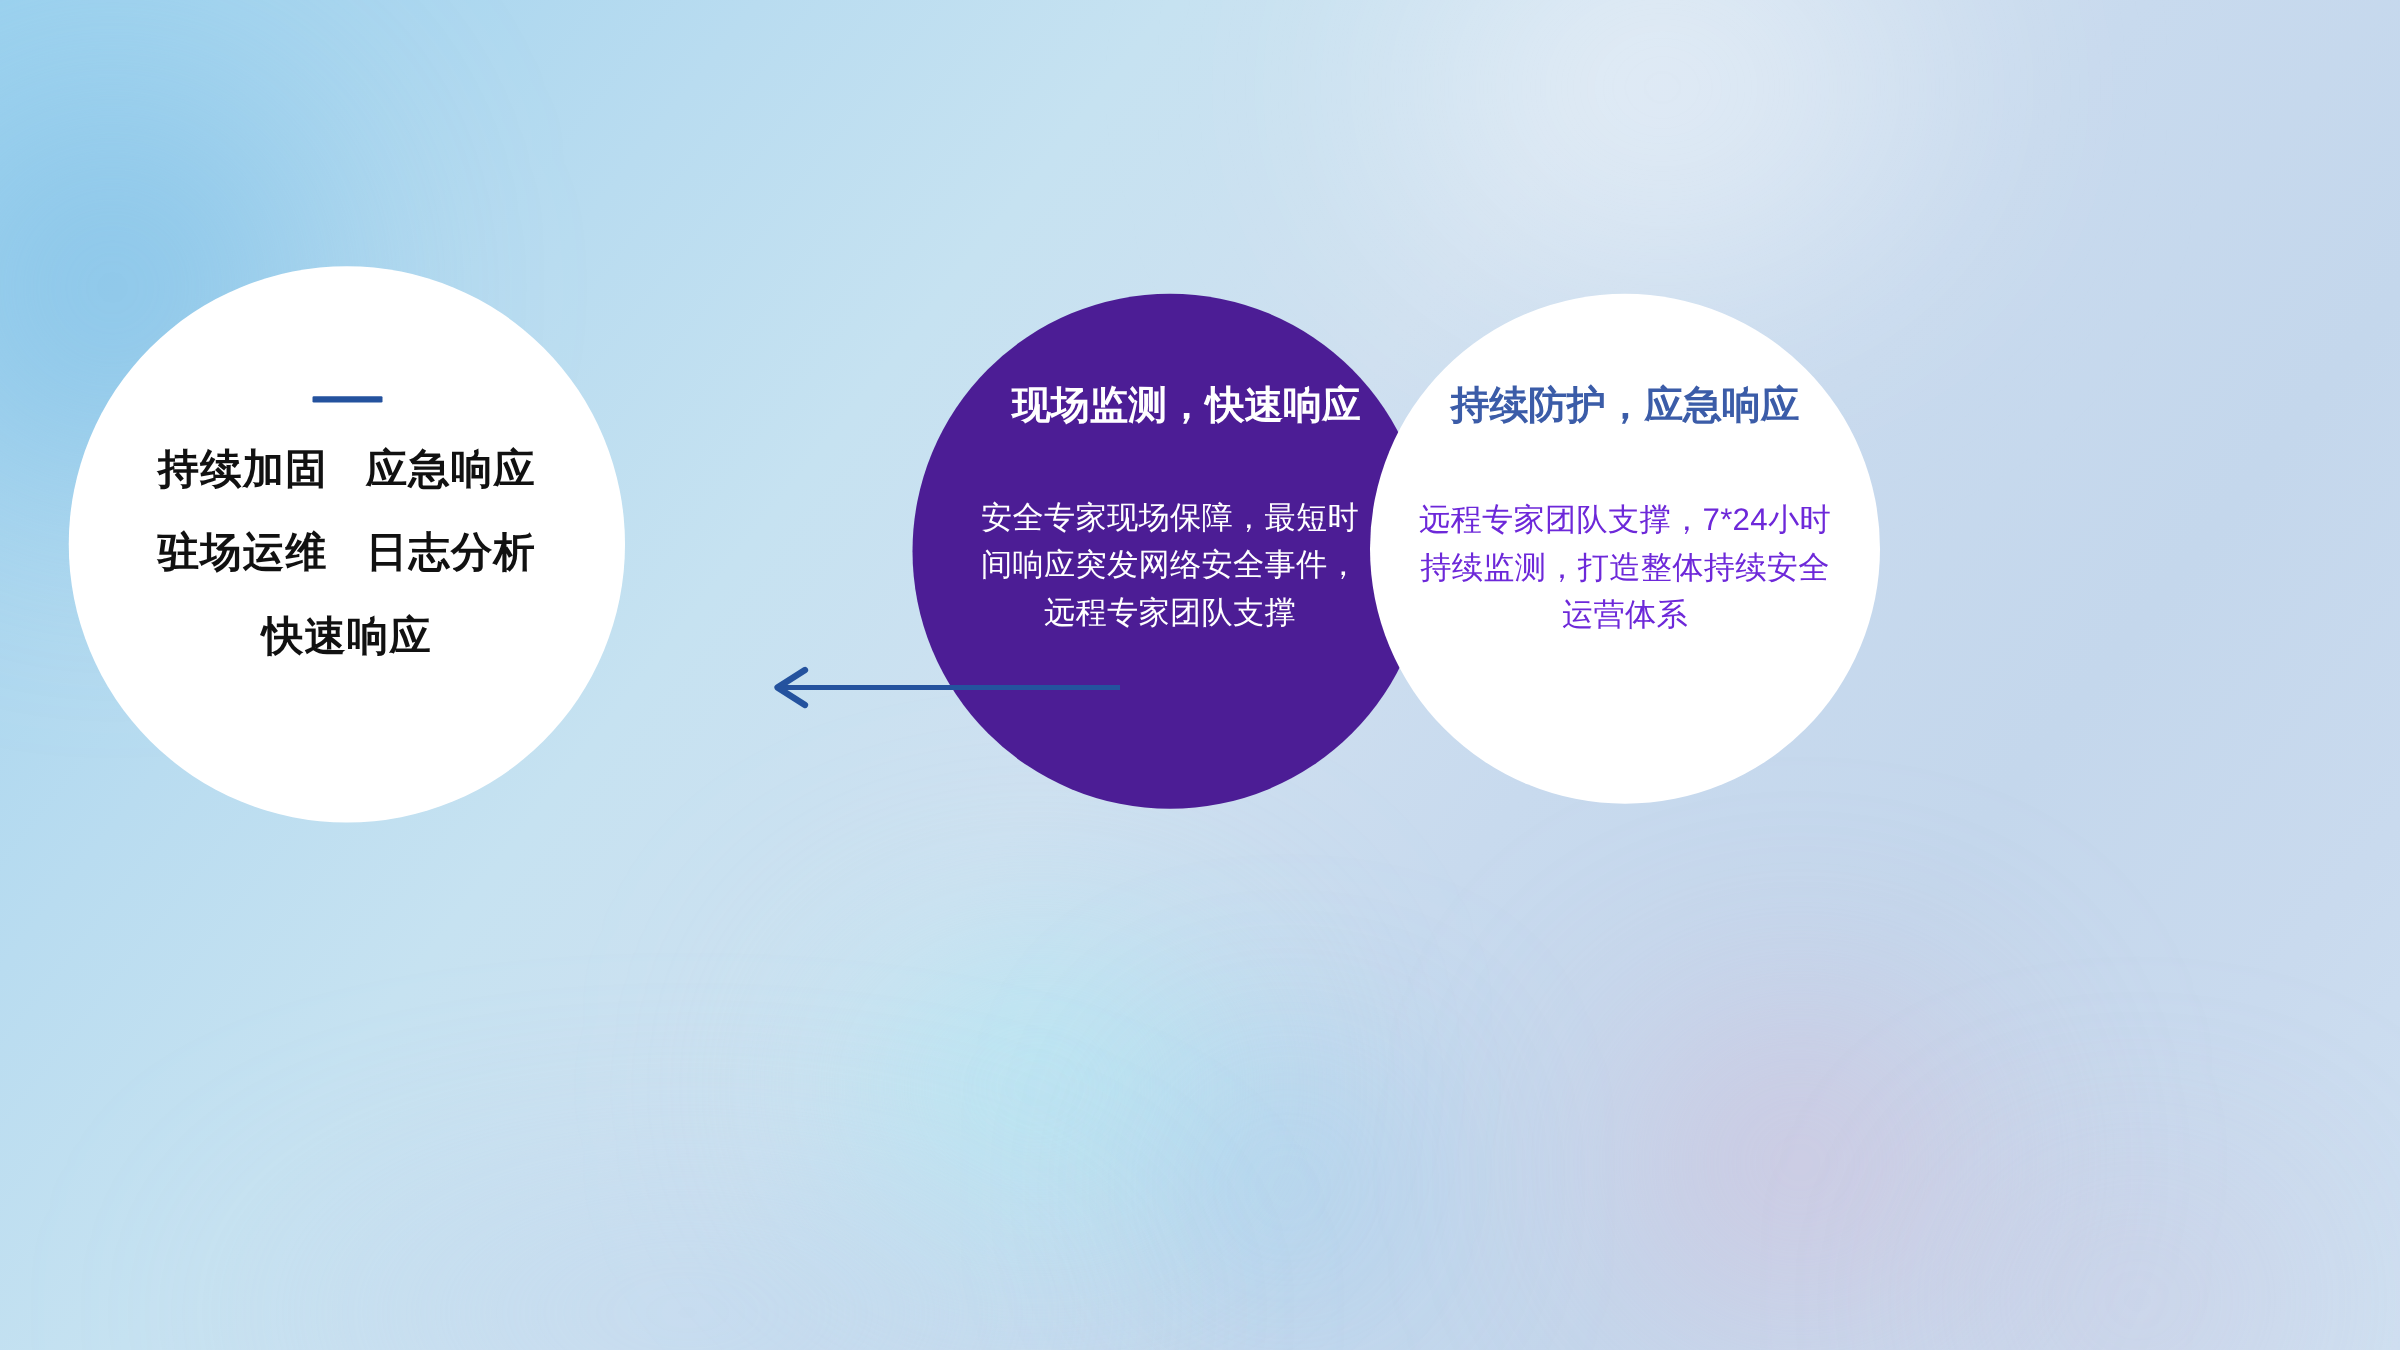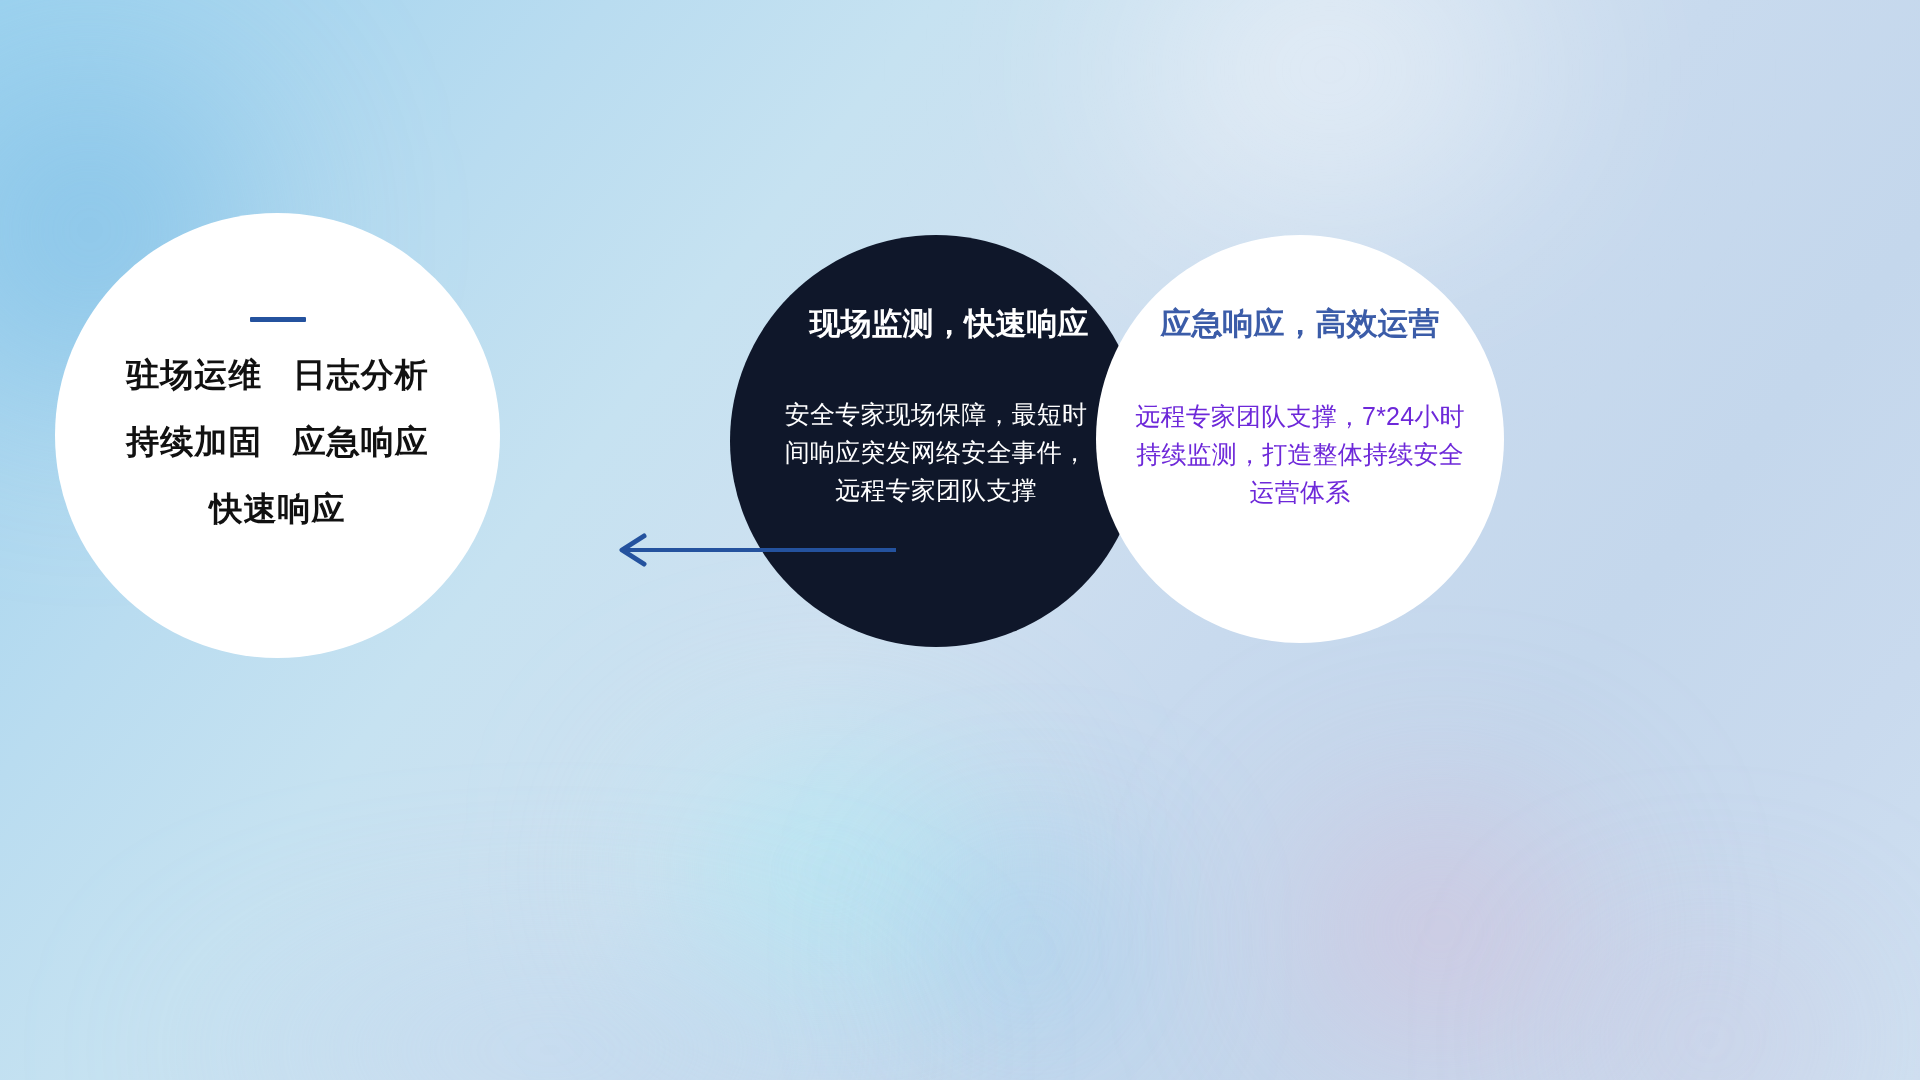--- a/index.html
+++ b/index.html
@@ -89,21 +89,21 @@
     width: 445px;
     height: 445px;
     background: #ffffff;
     z-index: 3;
   }
   #circle-middle {
     left: 730px;
     top: 235px;
     width: 412px;
     height: 412px;
-    background: #0f172a;
+    background: #4c1d95;
     z-index: 4;
   }
   #circle-right {
     left: 1096px;
     top: 235px;
     width: 408px;
     height: 408px;
     background: #ffffff;
     z-index: 5;
   }
@@ -207,36 +207,36 @@
   <div class="bg-blob blob-white"></div>
   <div class="bg-blob blob-cyan"></div>
   <div class="bg-blob blob-cyan2"></div>
   <div class="bg-blob blob-pink"></div>
   <div class="bg-blob blob-pink2"></div>
   <div class="bg-blob blob-lowlight"></div>
 
   <div class="circle" id="circle-left">
     <div class="left-inner">
       <div class="divider"></div>
+      <div class="left-line">持续加固   应急响应</div>
       <div class="left-line">驻场运维   日志分析</div>
-      <div class="left-line">持续加固   应急响应</div>
       <div class="left-line">快速响应</div>
     </div>
   </div>
 
   <div class="circle" id="circle-middle">
     <div class="mid-inner">
       <div class="mid-title">现场监测，快速响应</div>
       <div class="mid-body">安全专家现场保障，最短时间响应突发网络安全事件，远程专家团队支撑</div>
     </div>
   </div>
 
   <div class="circle" id="circle-right">
     <div class="right-inner">
-      <div class="right-title">应急响应，高效运营</div>
+      <div class="right-title">持续防护，应急响应</div>
       <div class="right-body">远程专家团队支撑，7*24小时持续监测，打造整体持续安全运营体系</div>
     </div>
   </div>
 
   <svg id="flow-arrow" viewBox="0 0 300 60">
     <line x1="296" y1="30" x2="26" y2="30" stroke="#24529e" stroke-width="4"></line>
     <polyline points="44,16 22,30 44,44" fill="none" stroke="#24529e" stroke-width="5" stroke-linecap="round" stroke-linejoin="round"></polyline>
   </svg>
 
 </div>

